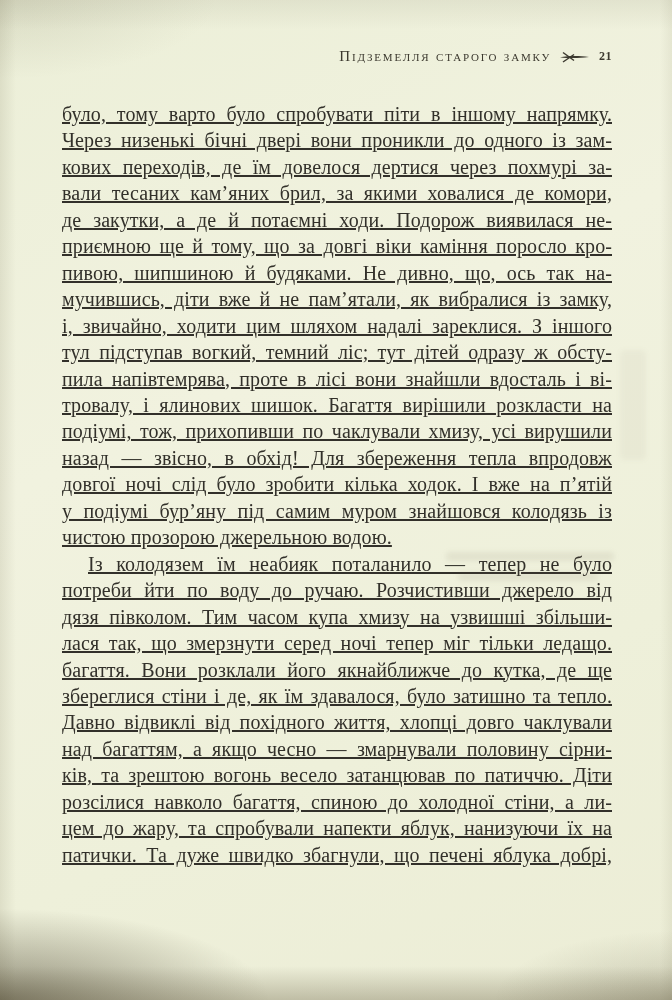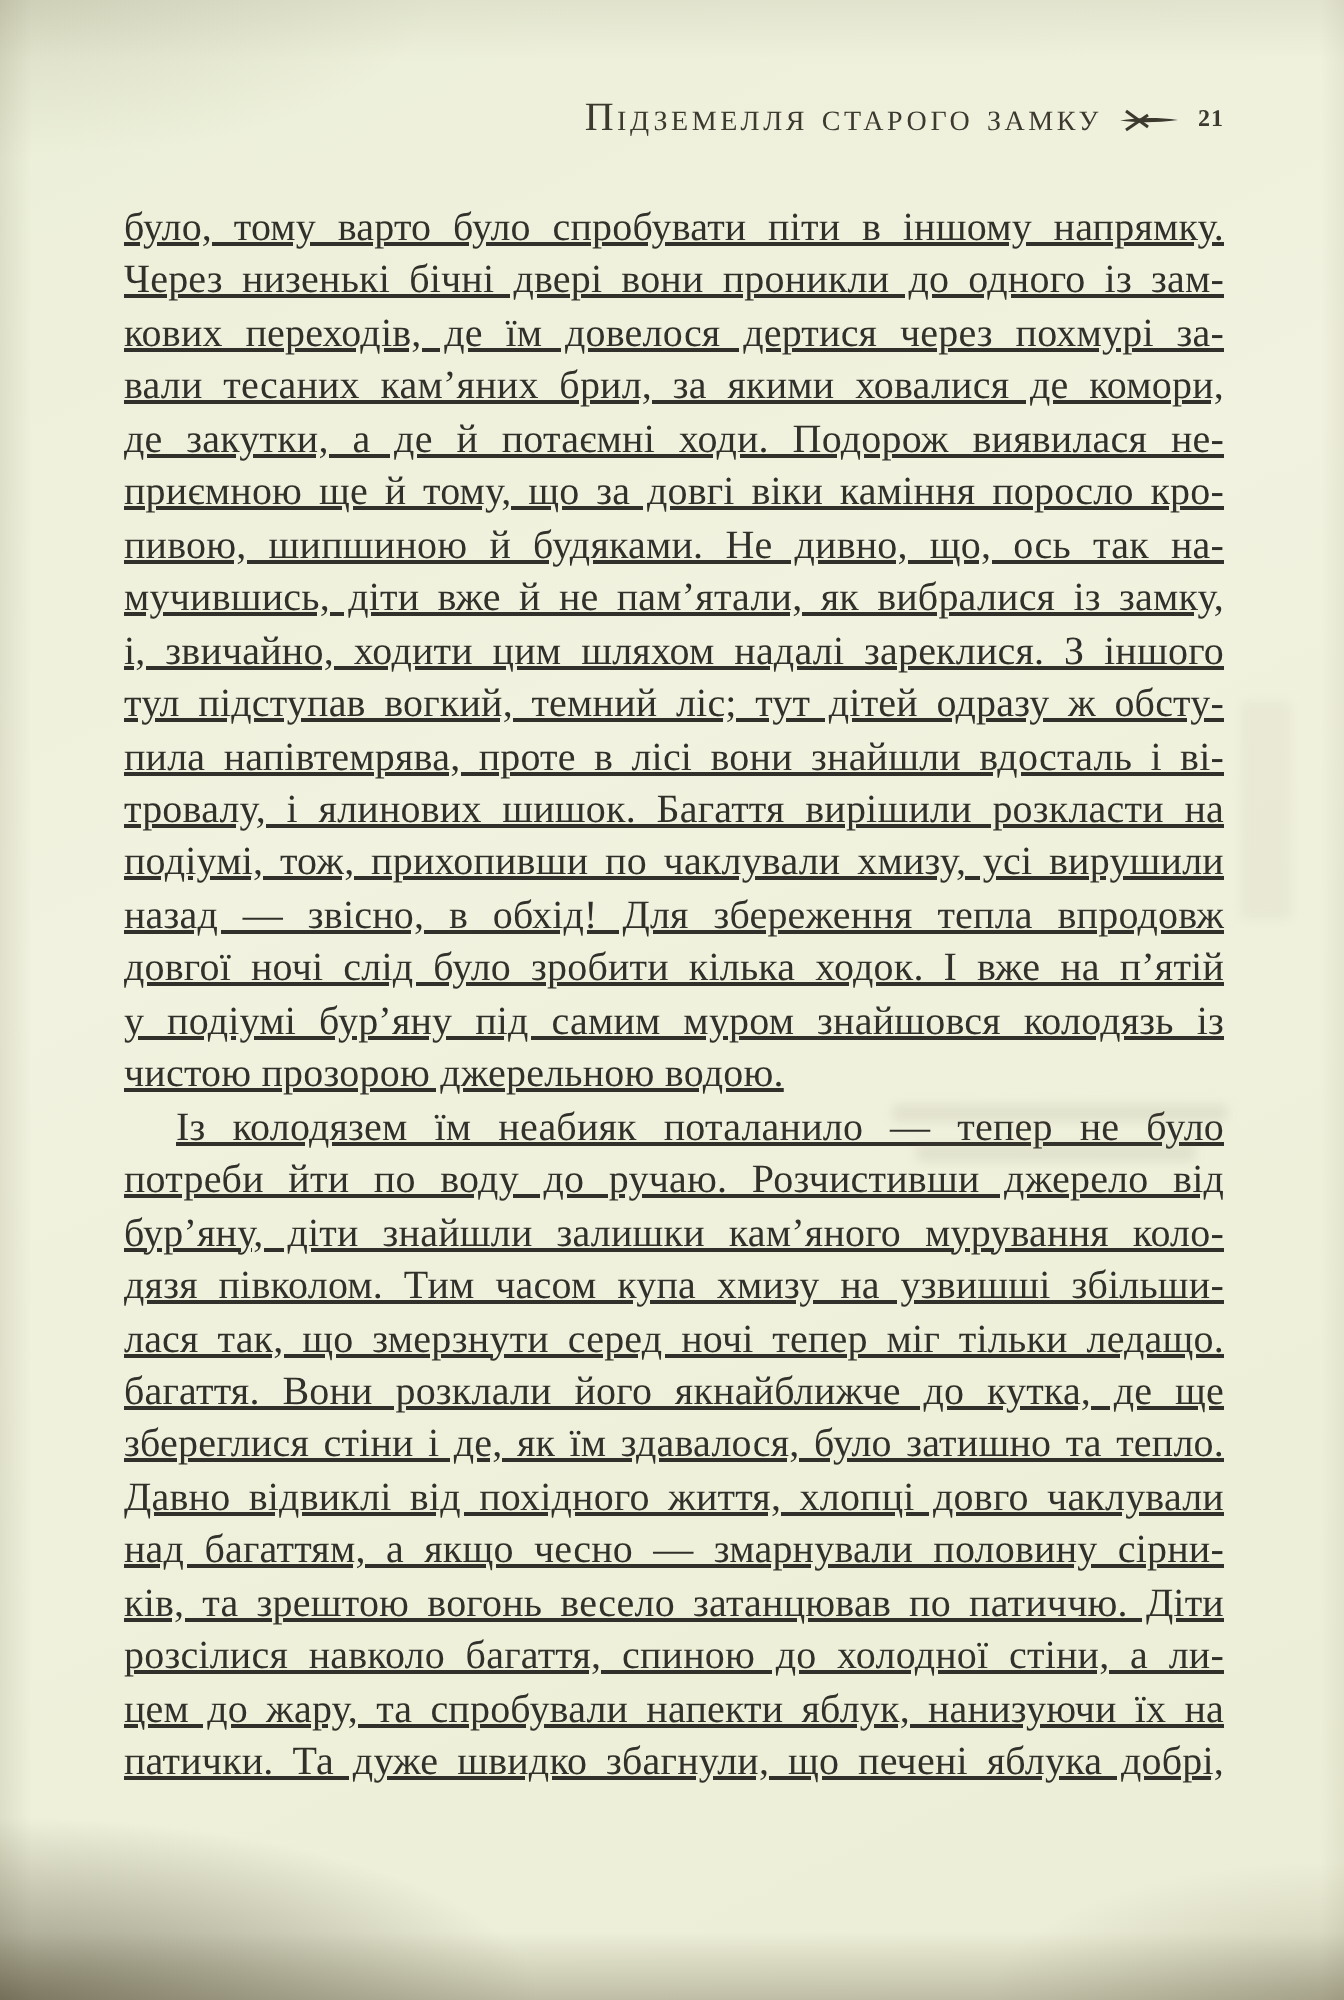--- a/index.html
+++ b/index.html
@@ -18,21 +18,21 @@
   
   .running-header {
     position: absolute;
     top: 48px; left: 62px; width: 550px;
     display: flex; align-items: center; justify-content: flex-end;
     gap: 7px;
     color: #3c392f;
   }
   .header-title {
     font-variant: small-caps;
-    font-size: 20px;
+    font-size: 15px;
     letter-spacing: 1.8px;
     white-space: nowrap;
   }
   .header-ornament { display: inline-flex; align-items: center; margin: 0 2px; }
   .header-page-number {
     font-size: 12px;
     font-weight: bold;
     letter-spacing: .5px;
   }
   
@@ -106,21 +106,20 @@
         <div class="line">тровалу, і ялинових шишок. Багаття вирішили розкласти на</div>
         <div class="line">подіумі, тож, прихопивши по чаклували хмизу, усі вирушили</div>
         <div class="line">назад — звісно, в обхід! Для збереження тепла впродовж</div>
         <div class="line">довгої ночі слід було зробити кілька ходок. І вже на п’ятій</div>
         <div class="line">у подіумі бур’яну під самим муром знайшовся колодязь із</div>
         <div class="line noj">чистою прозорою джерельною водою.</div>
       </div>
       <div>
         <div class="line first-indent">Із колодязем їм неабияк поталанило — тепер не було</div>
         <div class="line">потреби йти по воду до ручаю. Розчистивши джерело від</div>
-        <div class="line">бур’яну, діти знайшли залишки кам’яного мурування коло-</div>
         <div class="line">дязя півколом. Тим часом купа хмизу на узвишші збільши-</div>
         <div class="line">лася так, що змерзнути серед ночі тепер міг тільки ледащо.</div>
         <div class="line">багаття. Вони розклали його якнайближче до кутка, де ще</div>
         <div class="line">збереглися стіни і де, як їм здавалося, було затишно та тепло.</div>
         <div class="line">Давно відвиклі від похідного життя, хлопці довго чаклували</div>
         <div class="line">над багаттям, а якщо чесно — змарнували половину сірни-</div>
         <div class="line">ків, та зрештою вогонь весело затанцював по патиччю. Діти</div>
         <div class="line">розсілися навколо багаття, спиною до холодної стіни, а ли-</div>
         <div class="line">цем до жару, та спробували напекти яблук, нанизуючи їх на</div>
         <div class="line">патички. Та дуже швидко збагнули, що печені яблука добрі,</div>

